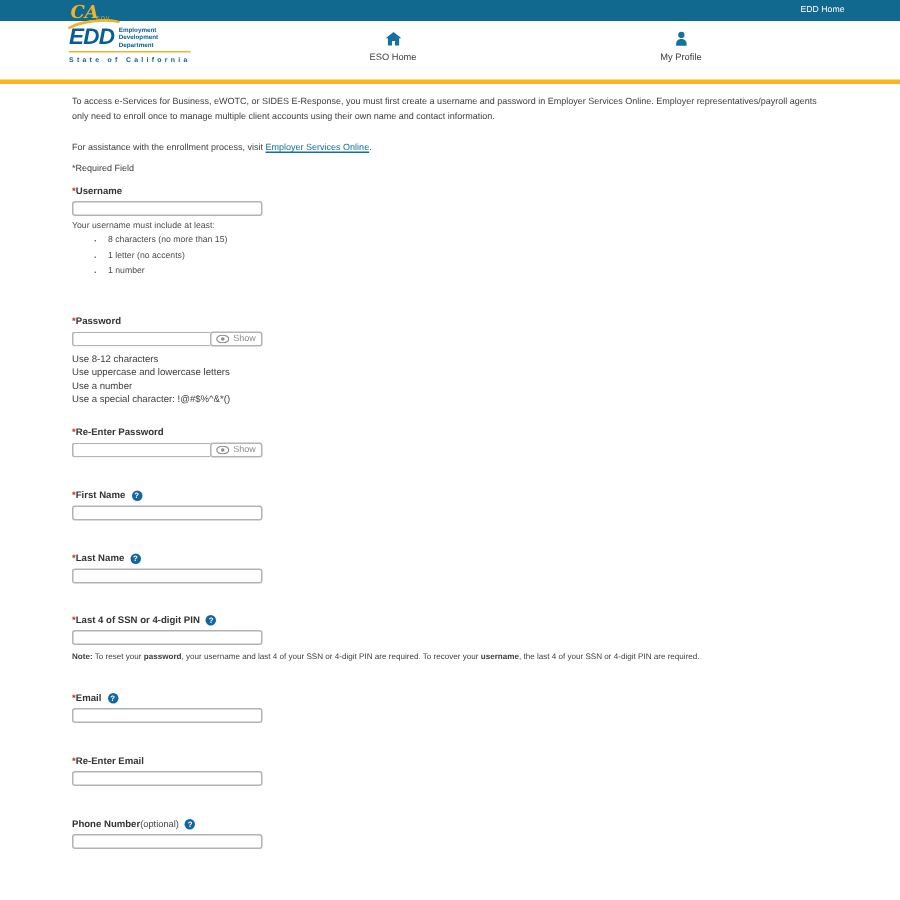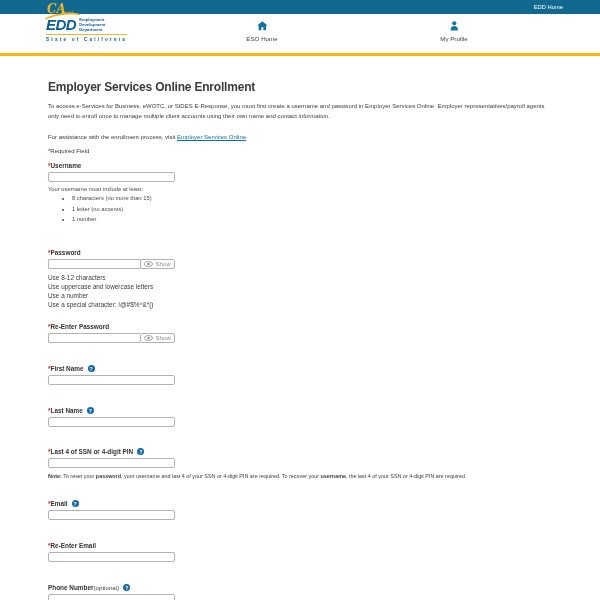--- a/index.html
+++ b/index.html
@@ -123,21 +123,20 @@
         <path d="M12 12 c-4.8 0 -7 3 -7 6.5 V21 h14 v-2.5 c0 -3.5 -2.2 -6.5 -7 -6.5 Z" fill="#15729e"></path>
       </svg>
       <span class="nav-label">My Profile</span>
     </div>
   </div>
 
   <div class="goldbar"></div>
 
   <div class="content">
 
-    <h1>Employer Services Online Enrollment</h1>
 
     <p class="intro">To access e-Services for Business, eWOTC, or SIDES E-Response, you must first create a username and password in Employer Services Online. Employer representatives/payroll agents only need to enroll once to manage multiple client accounts using their own name and contact information.</p>
 
     <p class="assist"><span>For assistance with the enrollment process, visit </span><a>Employer Services Online</a><span>.</span></p>
 
     <p class="required">*Required Field</p>
 
     <div class="group g-username">
       <div class="label-row">
         <span class="req">*</span>

